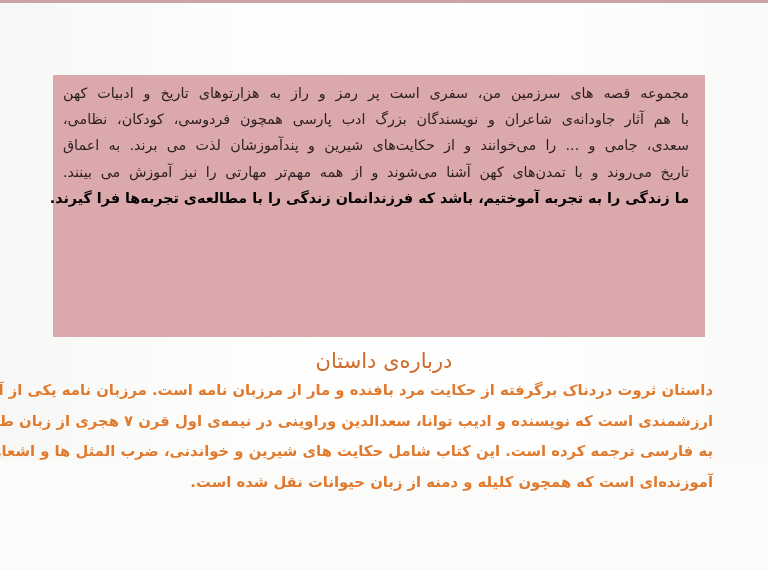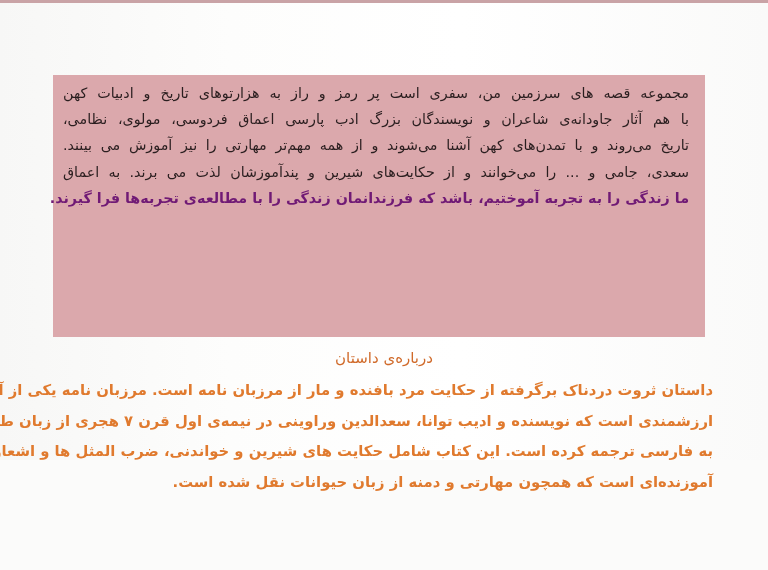--- a/index.html
+++ b/index.html
@@ -45,31 +45,31 @@
     white-space: nowrap;
     text-align: justify;
     text-align-last: justify;
     letter-spacing: -0.2px;
   }
   .intro-line.short {
     text-align-last: right;
   }
   .intro-line.quote {
     font-weight: bold;
-    color: #701a75;
+    color: #000000;
     text-align-last: justify;
   }
   .about-title {
     position: absolute;
     left: 0;
     top: 346px;
     width: 768px;
     text-align: center;
     direction: rtl;
-    font-size: 15px;
+    font-size: 21px;
     color: #d06a2a;
     font-family: "DejaVu Sans", sans-serif;
   }
   .about-body {
     position: absolute;
     left: 55px;
     top: 372px;
     width: 658px;
     direction: rtl;
   }
@@ -90,28 +90,28 @@
 </style>
 </head>
 <body>
 
 <div class="top-strip"></div>
 
 <div class="page">
 
   <div class="intro-box">
     <div class="intro-line">مجموعه قصه های سرزمین من، سفری است پر رمز و راز به هزارتوهای تاریخ و ادبیات کهن</div>
-    <div class="intro-line">با هم آثار جاودانه‌ی شاعران و نویسندگان بزرگ ادب پارسی اعماق فردوسی، مولوی، نظامی،</div>
+    <div class="intro-line">با هم آثار جاودانه‌ی شاعران و نویسندگان بزرگ ادب پارسی همچون فردوسی، کودکان، نظامی،</div>
+    <div class="intro-line">سعدی، جامی و ... را می‌خوانند و از حکایت‌های شیرین و پندآموزشان لذت می برند. به اعماق</div>
     <div class="intro-line">تاریخ می‌روند و با تمدن‌های کهن آشنا می‌شوند و از همه مهم‌تر مهارتی را نیز آموزش می بینند.</div>
-    <div class="intro-line">سعدی، جامی و ... را می‌خوانند و از حکایت‌های شیرین و پندآموزشان لذت می برند. به اعماق</div>
     <div class="intro-line quote">ما زندگی را به تجربه آموختیم، باشد که فرزندانمان زندگی را با مطالعه‌ی تجربه‌ها فرا گیرند.</div>
   </div>
 
   <div class="about-title">درباره‌ی داستان</div>
 
   <div class="about-body">
     <div class="about-line">داستان ثروت دردناک برگرفته از حکایت مرد بافنده و مار از مرزبان نامه است. مرزبان نامه یکی از آثار</div>
     <div class="about-line">ارزشمندی است که نویسنده و ادیب توانا، سعدالدین وراوینی در نیمه‌ی اول قرن ۷ هجری از زبان طبری</div>
     <div class="about-line">به فارسی ترجمه کرده است. این کتاب شامل حکایت های شیرین و خواندنی، ضرب المثل ها و اشعار</div>
-    <div class="about-line short">آموزنده‌ای است که همچون مهارتی و دمنه از زبان حیوانات نقل شده است.</div>
+    <div class="about-line short">آموزنده‌ای است که همچون کلیله و دمنه از زبان حیوانات نقل شده است.</div>
   </div>
 
 </div>
 
 </body></html>

